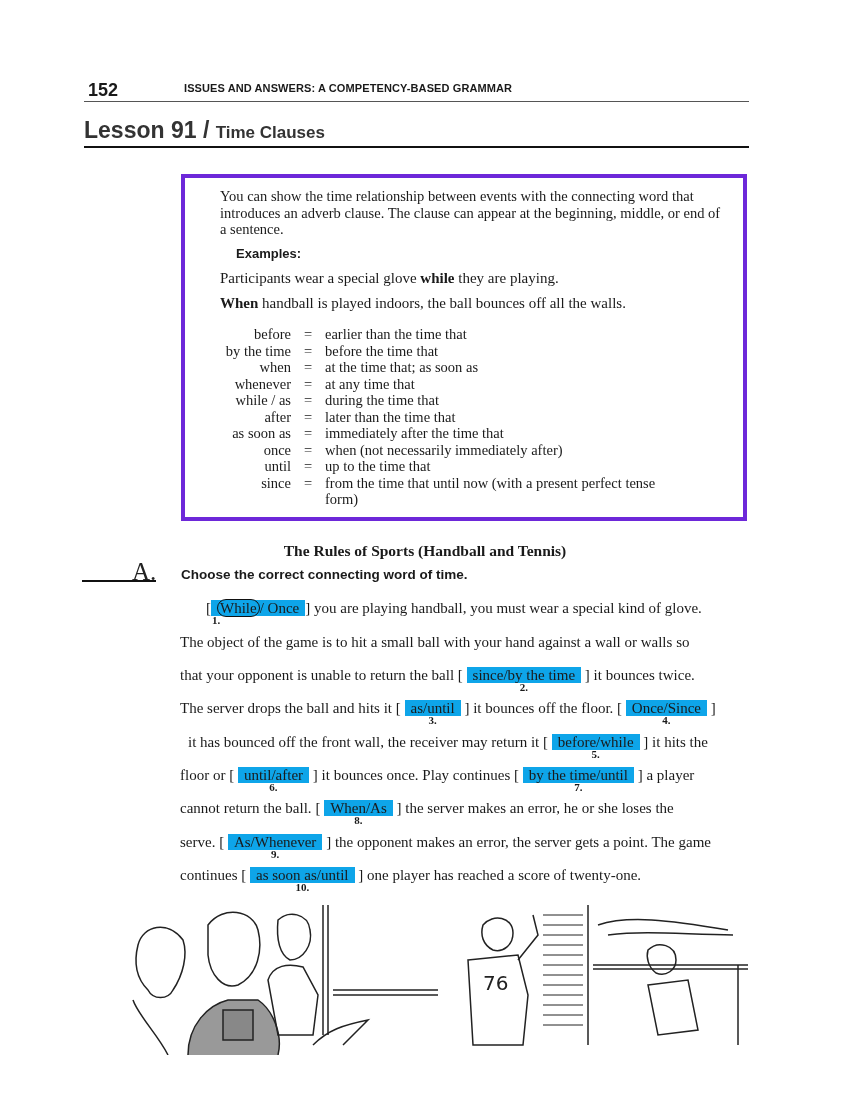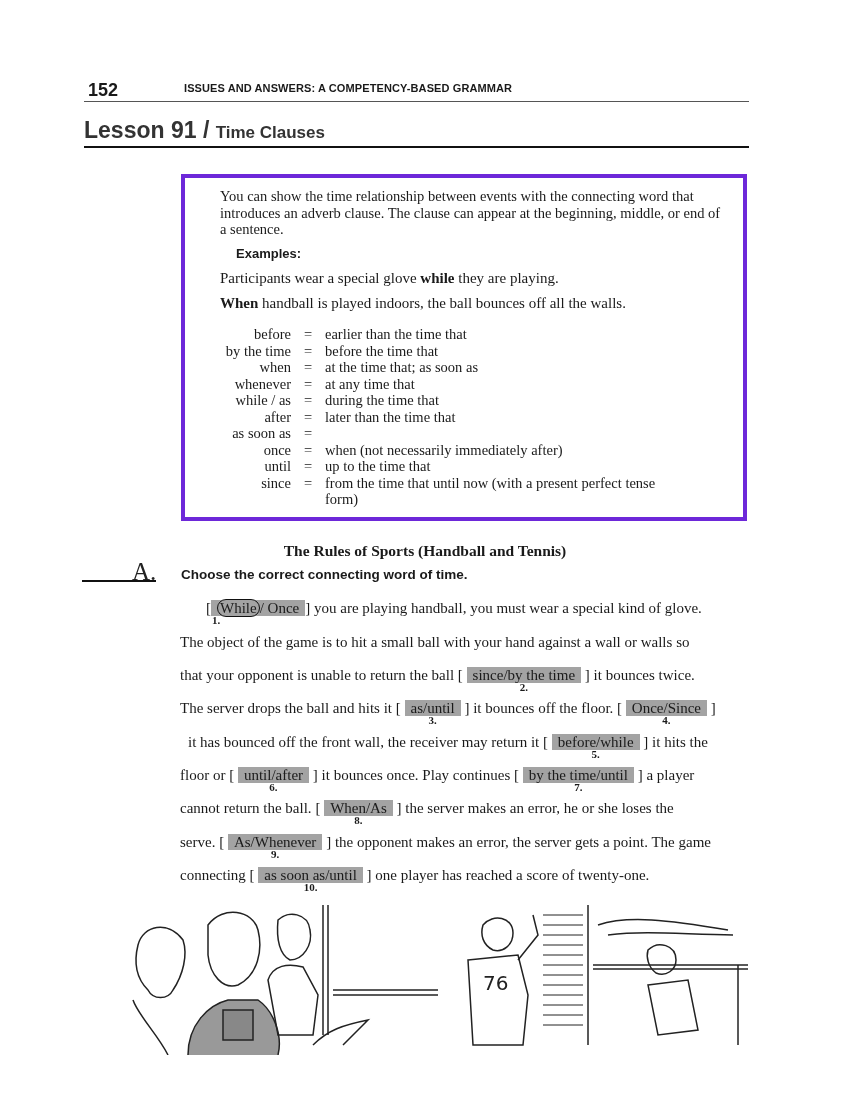--- a/index.html
+++ b/index.html
@@ -21,21 +21,21 @@
   .defrow { display:flex; }
   .defrow .term { width:106px; text-align:right; }
   .defrow .eq { width:34px; text-align:center; }
   .defrow .def { width:370px; }
   .subtitle { left:0; width:850px; top:542px; text-align:center; font-family:"Liberation Serif", serif; font-weight:bold; font-size:15.5px; }
   .sec-letter { left:132px; top:558px; font-family:"Liberation Serif", serif; font-size:25px; color:#222; }
   .sec-rule { left:82px; top:580px; width:74px; height:1.5px; background:#111; }
   .instr { left:181px; top:567px; font-family:"Liberation Sans", sans-serif; font-weight:bold; font-size:13.5px; }
   .line { position:absolute; font-family:"Liberation Serif", serif; font-size:15px; white-space:nowrap; }
   .blank { display:inline-block; position:relative; }
-  .blank .opt { background:#a3a3a3; padding:0 6px; }
+  .blank .opt { background:#0ea5e9; padding:0 6px; }
   .blank .num { position:absolute; left:50%; top:14px; font-size:11px; font-weight:bold; transform:translateX(-50%); }
   .circled { border:1.5px solid #111; border-radius:10px; padding:0 2px; background:transparent; }
   .illus { position:absolute; left:128px; top:905px; width:620px; height:150px; }
 </style>
 </head>
 <body>
 
 <div class="abs header-num">152</div>
 <div class="abs header-title">ISSUES AND ANSWERS:  A COMPETENCY-BASED GRAMMAR</div>
 <div class="abs rule1"></div>
@@ -79,20 +79,21 @@
         <span class="def">during the time that</span>
       </div>
     <div class="defrow">
         <span class="term">after</span>
         <span class="eq">=</span>
         <span class="def">later than the time that</span>
       </div>
     <div class="defrow">
         <span class="term">as soon as</span>
         <span class="eq">=</span>
+        <span class="def">immediately after the time that</span>
       </div>
     <div class="defrow">
         <span class="term">once</span>
         <span class="eq">=</span>
         <span class="def">when (not necessarily immediately after)</span>
       </div>
     <div class="defrow">
         <span class="term">until</span>
         <span class="eq">=</span>
         <span class="def">up to the time that</span>
@@ -139,21 +140,21 @@
 
 <div class="line" style="left:180px; top:800px;">
   <span>cannot return the ball. </span><span class="blank"><span>[</span> <span class="opt">When/As</span> <span>]</span><span class="num">8.</span></span><span> the server makes an error, he or she loses the</span>
 </div>
 
 <div class="line" style="left:180px; top:834px;">
   <span>serve. </span><span class="blank"><span>[</span> <span class="opt">As/Whenever</span> <span>]</span><span class="num">9.</span></span><span> the opponent makes an error, the server gets a point. The game</span>
 </div>
 
 <div class="line" style="left:180px; top:867px;">
-  <span>connecting </span><span class="blank"><span>[</span> <span class="opt">as soon as/until</span> <span>]</span><span class="num">10.</span></span><span> one player has reached a score of twenty-one.</span>
+  <span>continues </span><span class="blank"><span>[</span> <span class="opt">as soon as/until</span> <span>]</span><span class="num">10.</span></span><span> one player has reached a score of twenty-one.</span>
 </div>
 
 <div class="illus">
   <svg width="620" height="150" viewBox="0 0 620 150" fill="none" stroke="#222" stroke-width="1.5">
 
     <path d="M10,40 C15,20 40,15 55,35 C60,50 55,70 45,85 C40,95 25,95 20,85 C10,75 5,60 10,40 Z"></path>
     <path d="M5,95 C10,110 30,130 40,150"></path>
 
     <path d="M80,20 C95,0 125,5 130,25 C135,45 130,70 110,80 C95,85 82,70 80,50 Z"></path>
     <path d="M60,150 C60,120 80,100 100,95 L130,95 C145,105 155,130 150,150" fill="#333" fill-opacity="0.5"></path>

